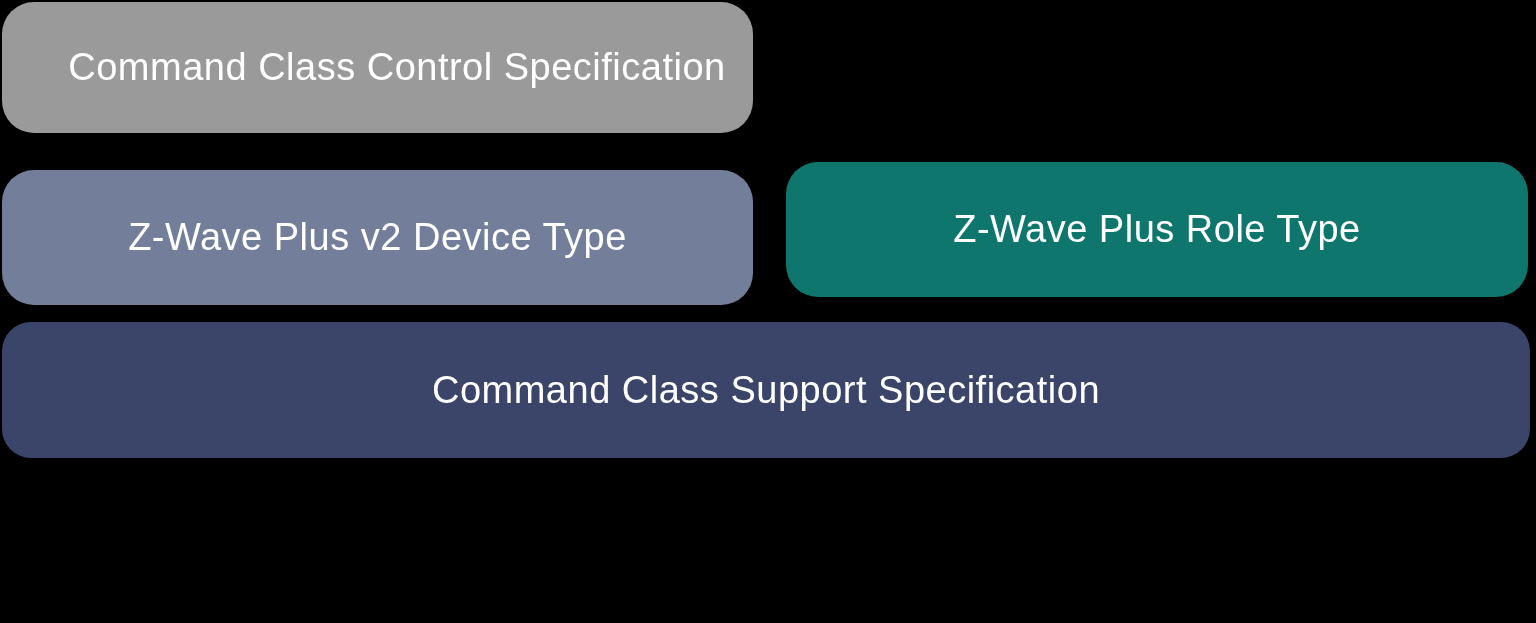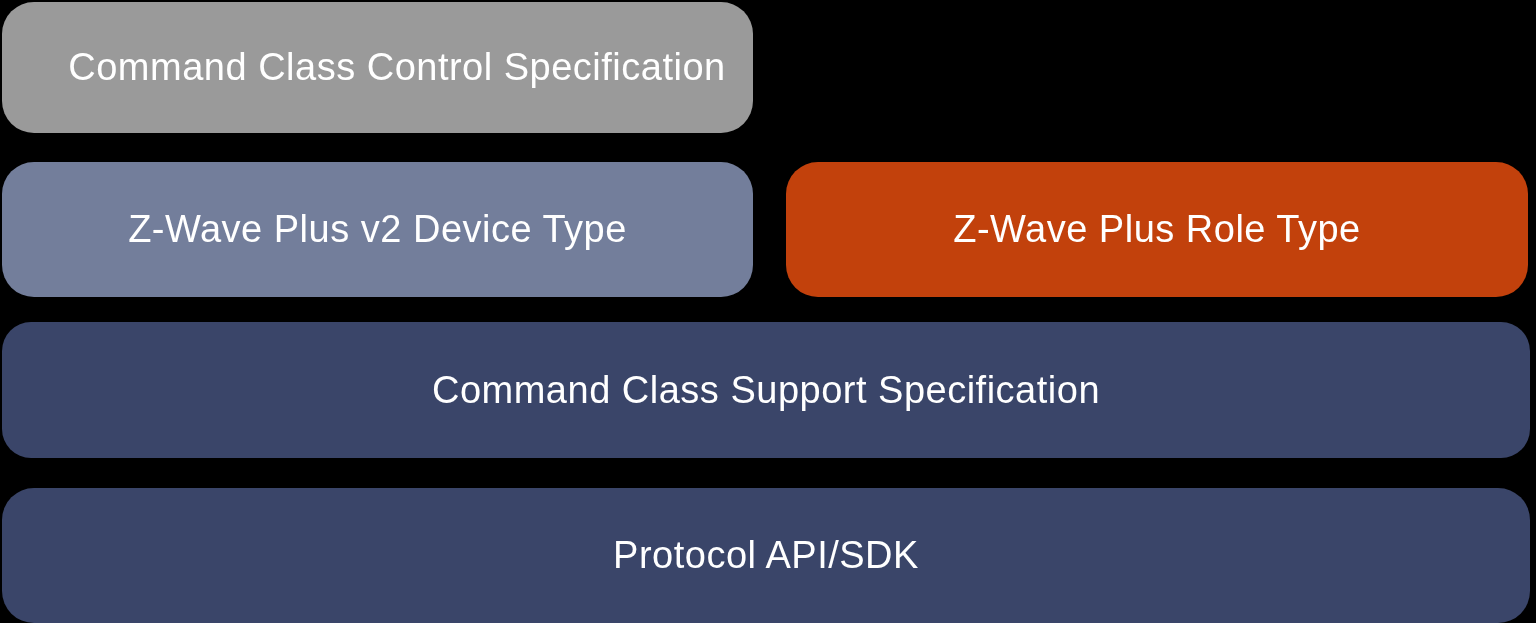--- a/index.html
+++ b/index.html
@@ -40,29 +40,26 @@
 </style>
 </head>
 <body>
 
 <div class="canvas">
 
   <div class="block b-control" data-bind-bg="diagram.blocks.0.color" style="background-color: rgb(154, 154, 154);">
     <span class="block-label" data-bind="diagram.blocks.0.label">Command Class Control Specification</span>
   </div>
 
-  <div class="block b-device" data-bind-bg="diagram.blocks.1.color" style="background-color: rgb(115, 126, 155);">
+  <div class="block b-device" data-bind-bg="diagram.blocks.1.color" style="background-color: rgb(115, 126, 155); margin-top: 8px;">
     <span class="block-label" data-bind="diagram.blocks.1.label">Z-Wave Plus v2 Device Type</span>
   </div>
 
-  <div class="block b-role" data-bind-bg="diagram.blocks.2.color" style="background-color: #c2410c;">
+  <div class="block b-role" data-bind-bg="diagram.blocks.2.color" style="background-color: #0f766e;">
     <span class="block-label" data-bind="diagram.blocks.2.label">Z-Wave Plus Role Type</span>
   </div>
 
   <div class="block b-support" data-bind-bg="diagram.blocks.3.color" style="background-color: rgb(58, 69, 105); border-radius: 29px;">
     <span class="block-label" data-bind="diagram.blocks.3.label">Command Class Support Specification</span>
   </div>
 
-  <div class="block b-protocol" data-bind-bg="diagram.blocks.4.color" style="background-color: rgb(58, 69, 105);">
-    <span class="block-label" data-bind="diagram.blocks.4.label">Protocol API/SDK</span>
-  </div>
 
 </div>
 
 </body></html>

